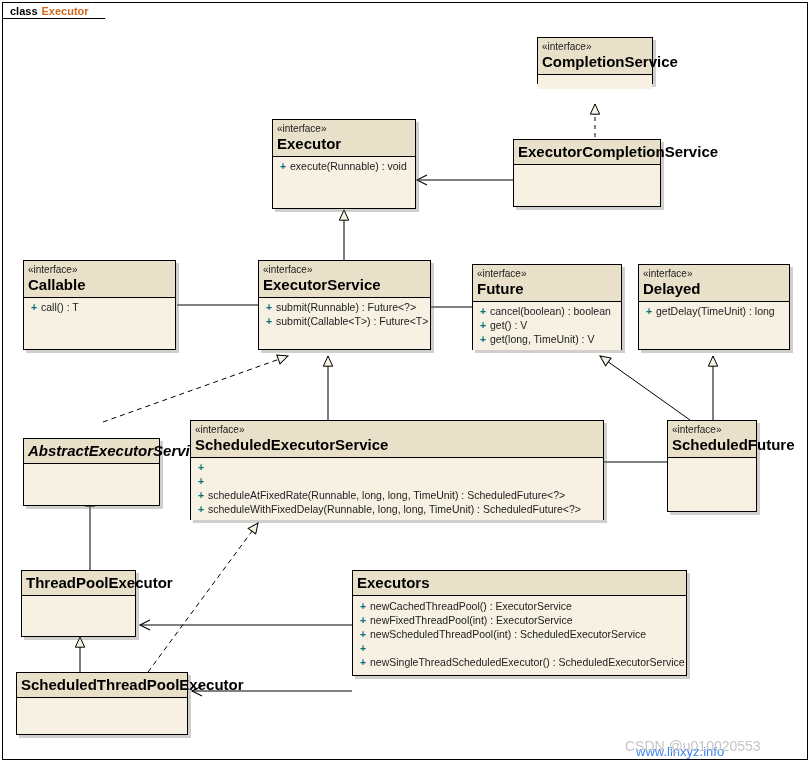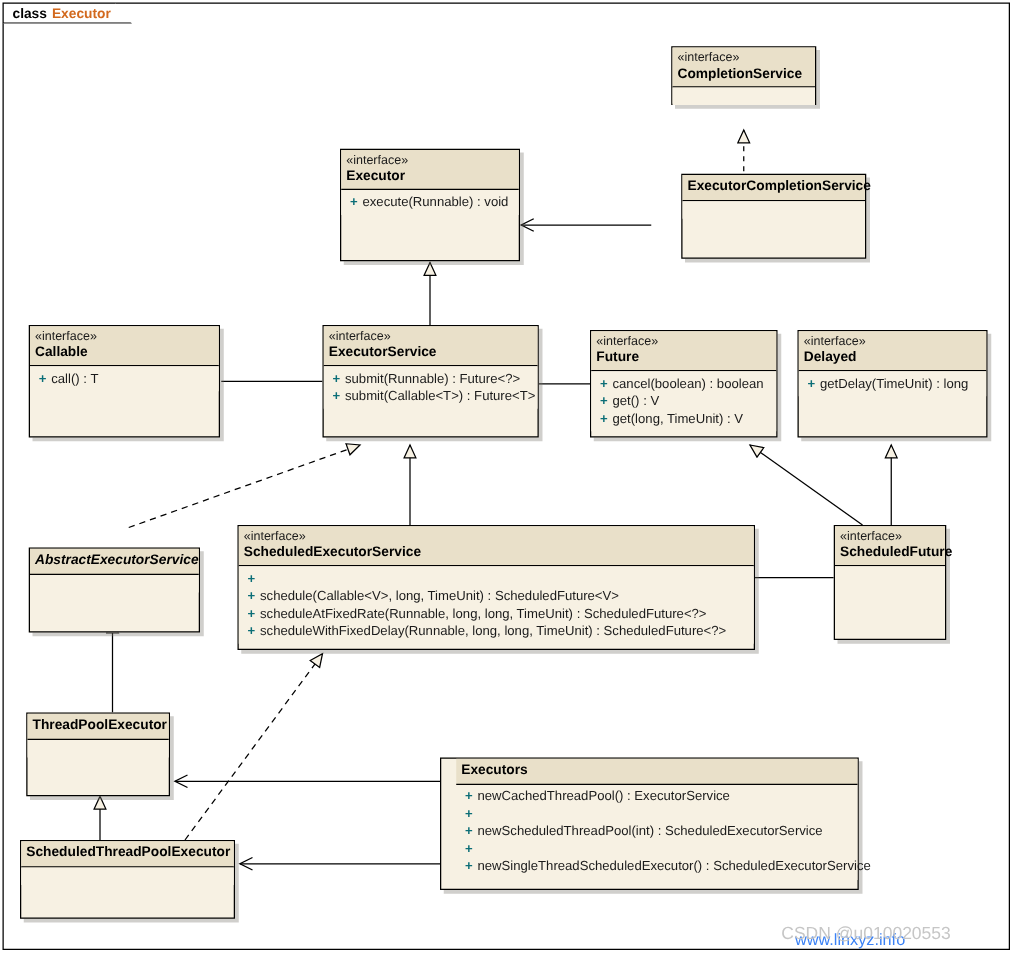--- a/index.html
+++ b/index.html
@@ -69,21 +69,21 @@
     line-height: 1.15;
   }
   .stereo {
     display: block;
     font-size: 10px;
     color: #1a1a1a;
     letter-spacing: 0px;
   }
   .cname {
     display: block;
-    font-size: 11px;
+    font-size: 15px;
     font-weight: bold;
     color: #000000;
     white-space: nowrap;
   }
   .cname.abstract { font-style: italic; }
   .uml-body {
     background: #f7f1e3;
     padding: 3px 0 3px 0;
     min-height: 14px;
   }
@@ -237,21 +237,21 @@
       <span class="cname">Executor</span>
     </div>
     <div class="uml-body">
       <div class="member">
         <span class="vis">+</span>
         <span class="sig">execute(Runnable) : void</span>
       </div>
     </div>
   </div>
 
-  <div class="uml" style="left:545px; top:139px; width:148px; height:68px;">
+  <div class="uml" style="left:513px; top:139px; width:148px; height:68px;">
     <div class="uml-head">
       <span class="cname">ExecutorCompletionService</span>
     </div>
     <div class="uml-body empty"></div>
   </div>
 
   <div class="uml" style="left:23px; top:260px; width:153px; height:90px;">
     <div class="uml-head">
       <span class="stereo">«interface»</span>
       <span class="cname">Callable</span>
@@ -326,21 +326,20 @@
     <div class="uml-head">
       <span class="stereo">«interface»</span>
       <span class="cname">ScheduledExecutorService</span>
     </div>
     <div class="uml-body">
       <div class="member">
         <span class="vis">+</span>
       </div>
       <div class="member">
         <span class="vis">+</span>
-        <span class="sig">schedule(Callable&lt;V&gt;, long, TimeUnit) : ScheduledFuture&lt;V&gt;</span>
       </div>
       <div class="member">
         <span class="vis">+</span>
         <span class="sig">scheduleAtFixedRate(Runnable, long, long, TimeUnit) : ScheduledFuture&lt;?&gt;</span>
       </div>
       <div class="member">
         <span class="vis">+</span>
         <span class="sig">scheduleWithFixedDelay(Runnable, long, long, TimeUnit) : ScheduledFuture&lt;?&gt;</span>
       </div>
     </div>
@@ -361,31 +360,32 @@
     <div class="uml-body empty"></div>
   </div>
 
   <div class="uml" style="left:16px; top:672px; width:172px; height:63px;">
     <div class="uml-head">
       <span class="cname">ScheduledThreadPoolExecutor</span>
     </div>
     <div class="uml-body empty"></div>
   </div>
 
-  <div class="uml" style="left:352px; top:606px; width:335px; height:106px;padding-left:12px;">
+  <div class="uml" style="left:352px; top:570px; width:335px; height:106px;">
     <div class="uml-head">
       <span class="cname">Executors</span>
     </div>
     <div class="uml-body">
       <div class="member">
         <span class="vis">+</span>
         <span class="sig">newCachedThreadPool() : ExecutorService</span>
       </div>
       <div class="member">
         <span class="vis">+</span>
+        <span class="sig">newFixedThreadPool(int) : ExecutorService</span>
       </div>
       <div class="member">
         <span class="vis">+</span>
         <span class="sig">newScheduledThreadPool(int) : ScheduledExecutorService</span>
       </div>
       <div class="member">
         <span class="vis">+</span>
       </div>
       <div class="member">
         <span class="vis">+</span>

